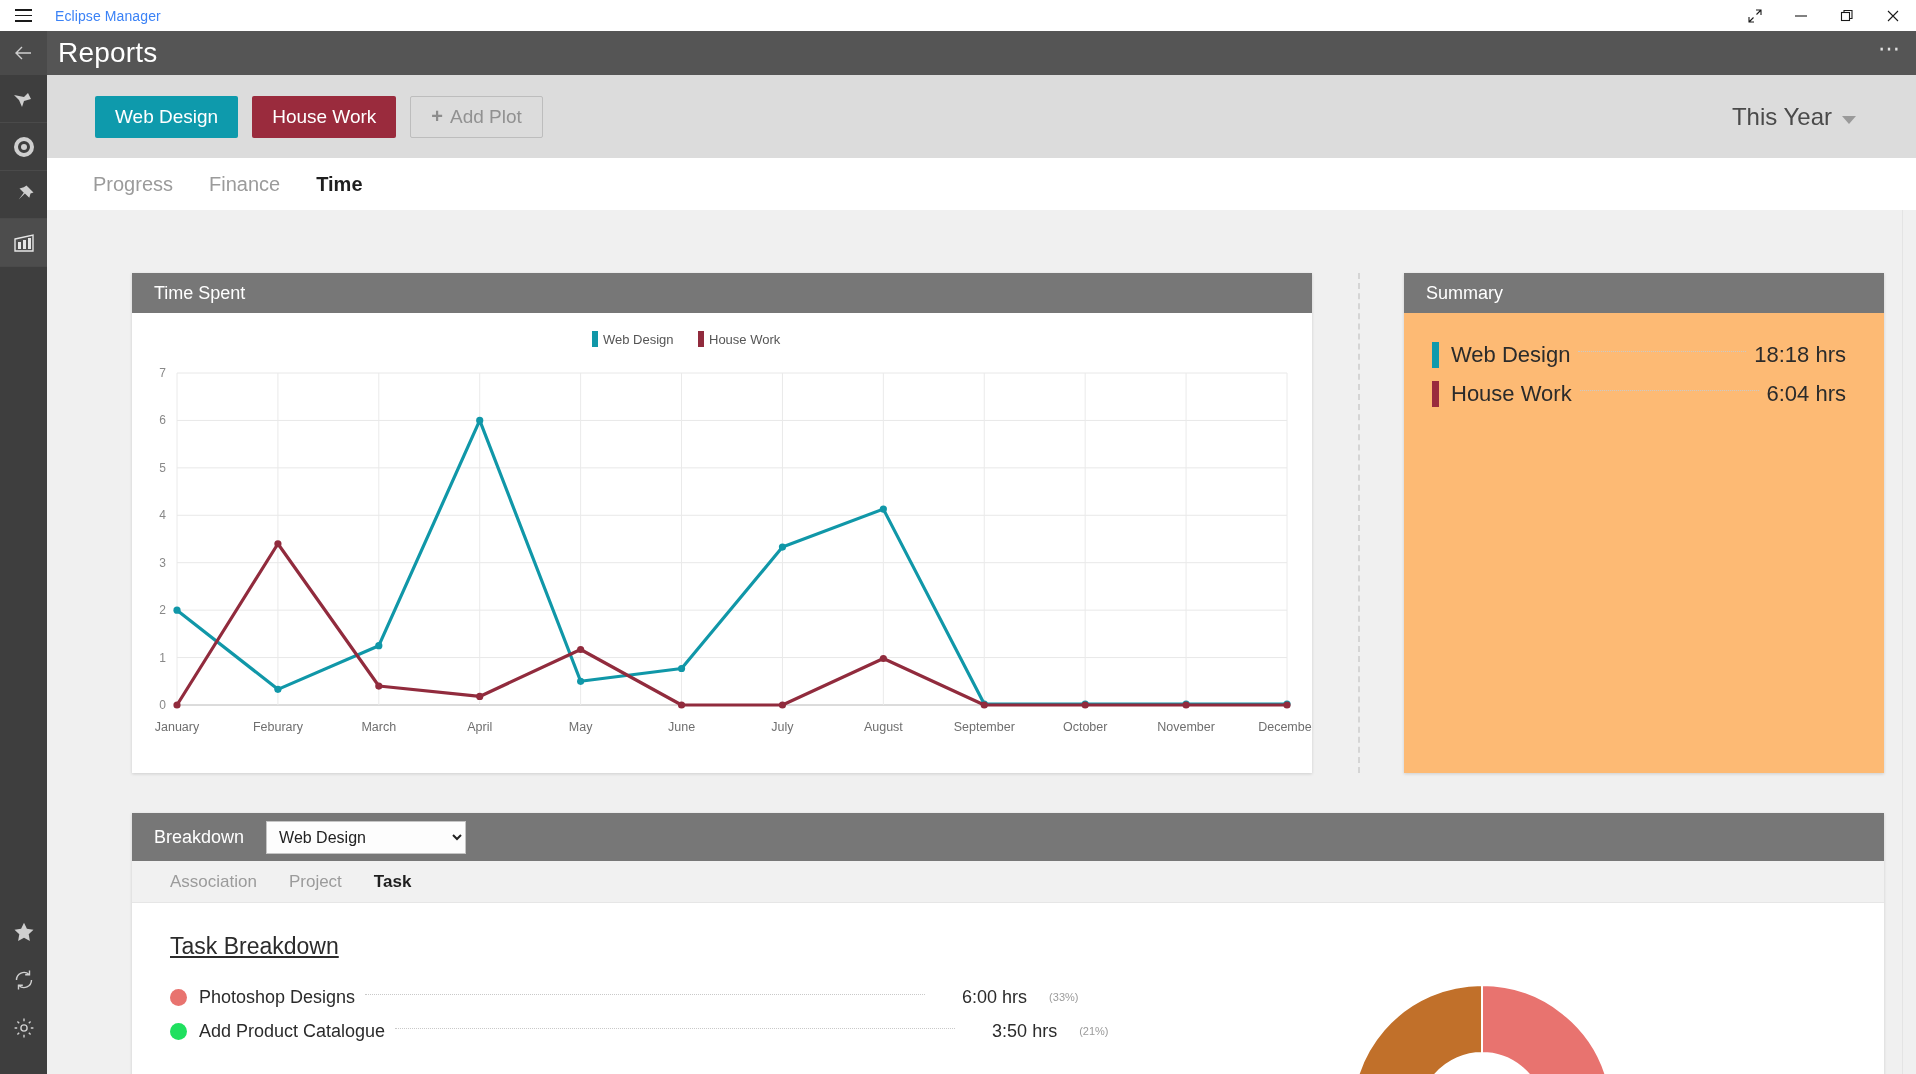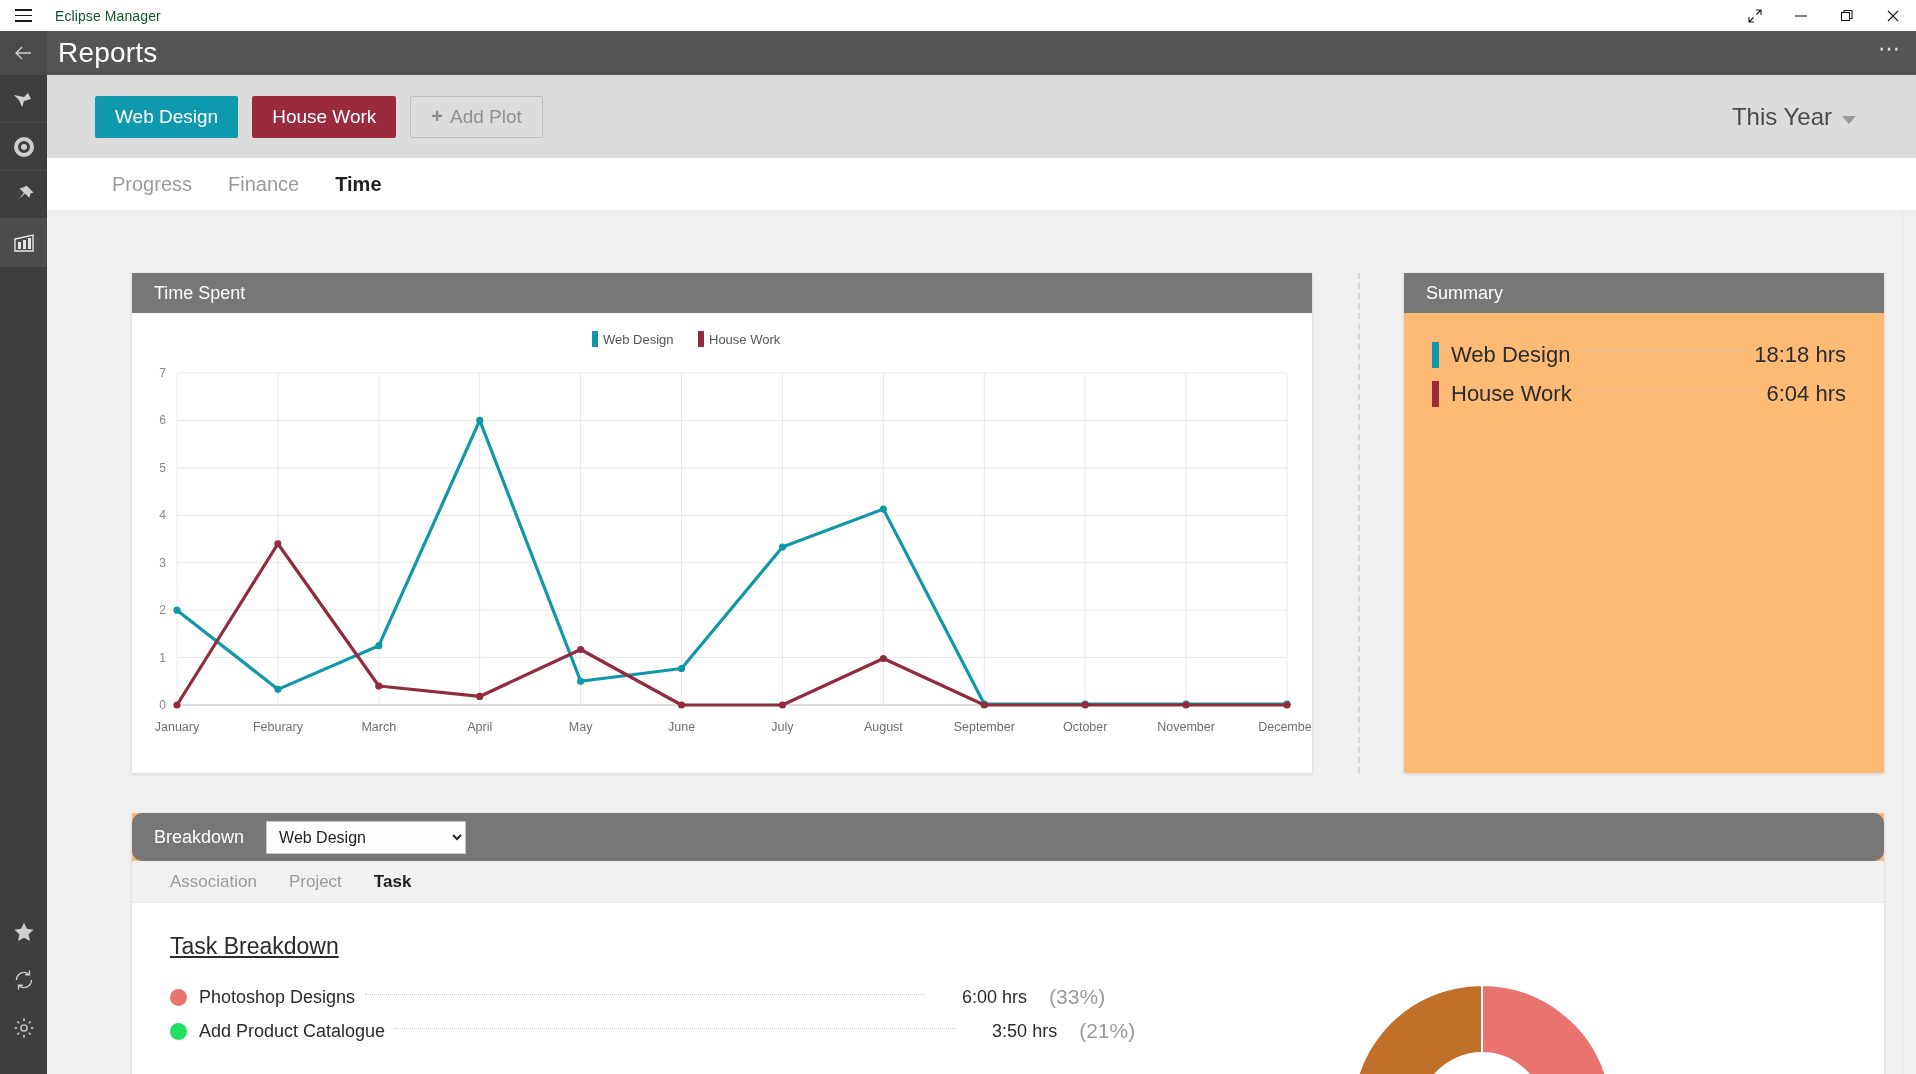--- a/index.html
+++ b/index.html
@@ -14,21 +14,21 @@
   .titlebar {
     position: absolute; top: 0; left: 0; width: 1916px; height: 31px;
     background: #ffffff; display: flex; align-items: center;
   }
   .hamburger {
     width: 46px; height: 31px; display: flex; flex-direction: column;
     justify-content: center; align-items: center; gap: 4px; cursor: pointer;
   }
   .hamburger span { display: block; width: 17px; height: 1.5px; background: #1a1a1a; }
   .app-title {
-    font-size: 14px; color: #14532d; margin-left: 9px; letter-spacing: .1px;
+    font-size: 14px; color: #3b82f6; margin-left: 9px; letter-spacing: .1px;
   }
   .win-controls {
     margin-left: auto; display: flex; height: 31px;
   }
   .win-btn {
     width: 46px; height: 31px; display: flex; align-items: center; justify-content: center;
     cursor: pointer; color: #1a1a1a;
   }
   .win-btn svg { display: block; }
 
@@ -79,21 +79,21 @@
     color: #4a4a4a; font-size: 24px; margin-right: 40px;
   }
   .range-caret {
     width: 0; height: 0; border-left: 7px solid transparent; border-right: 7px solid transparent;
     border-top: 8px solid #9a9a9a; margin-left: 10px; margin-top: 6px;
   }
 
   
   .tabs {
     position: absolute; left: 47px; top: 158px; width: 1869px; height: 52px;
-    background: #ffffff; display: flex; align-items: center; padding-left: 65px;
+    background: #ffffff; display: flex; align-items: center; padding-left: 46px;
   }
   .tab {
     font-size: 20px; color: #9b9b9b; margin-right: 36px; cursor: pointer;
   }
   .tab.active { color: #1f1f1f; font-weight: bold; }
 
   
   .content {
     position: absolute; left: 47px; top: 210px; width: 1869px; height: 864px;
     background: #f0f0f0; overflow: hidden;
@@ -127,21 +127,21 @@
   }
   .sum-swatch { width: 7px; height: 26px; margin-right: 12px; flex: none; }
   .sum-dots { flex: 1; border-bottom: 1px dotted #c9c9c9; margin: 0 8px 6px 8px; height: 1px; }
   .sum-val { font-size: 22px; color: #2b2b2b; white-space: nowrap; }
 
   
   .card-breakdown {
     position: absolute; left: 85px; top: 603px; width: 1752px; height: 300px;
   }
   .bd-head {
-    background: #777777; height: 48px; display: flex; align-items: center; padding-left: 22px; border-radius: 10px;
+    background: #777777; height: 48px; display: flex; align-items: center; padding-left: 22px;
   }
   .bd-head-label { color: #fff; font-size: 18px; margin-right: 22px; }
   .bd-select {
     height: 33px; width: 200px; font-size: 16px; font-family: inherit;
     border: 1px solid #c5c5c5; background: #fdfdfd; padding-left: 8px; color: #222;
   }
   .bd-tabs {
     height: 42px; background: #f1f1f1; display: flex; align-items: center; padding-left: 38px;
     border-bottom: 1px solid #e6e6e6;
   }
@@ -150,21 +150,21 @@
   .bd-body { position: relative; background: #fff; height: 210px; padding: 30px 0 0 38px; }
   .bd-title {
     font-size: 23px; color: #2b2b2b; text-decoration: underline; margin-bottom: 20px;
     display: inline-block;
   }
   .bd-row { display: flex; align-items: center; height: 34px; }
   .bd-dot { width: 17px; height: 17px; border-radius: 50%; flex: none; margin-right: 12px; }
   .bd-name { font-size: 18px; color: #2b2b2b; white-space: nowrap; }
   .bd-dots { flex: none; width: 560px; border-bottom: 1px dotted #c9c9c9; margin: 0 10px 5px 10px; height: 1px; }
   .bd-hours { font-size: 18px; color: #2b2b2b; width: 92px; text-align: right; }
-  .bd-pct { font-size: 21px; color: #9b9b9b; margin-left: 22px; }
+  .bd-pct { font-size: 11px; color: #9b9b9b; margin-left: 22px; }
   .donut { position: absolute; left: 1190px; top: 22px; }
 
   
   .scroll-gutter {
     position: absolute; right: 0; top: 0; width: 14px; height: 864px; background: #f0f0f0;
     border-left: 1px solid #e4e4e4;
   }
 </style>
 </head>
 <body>

